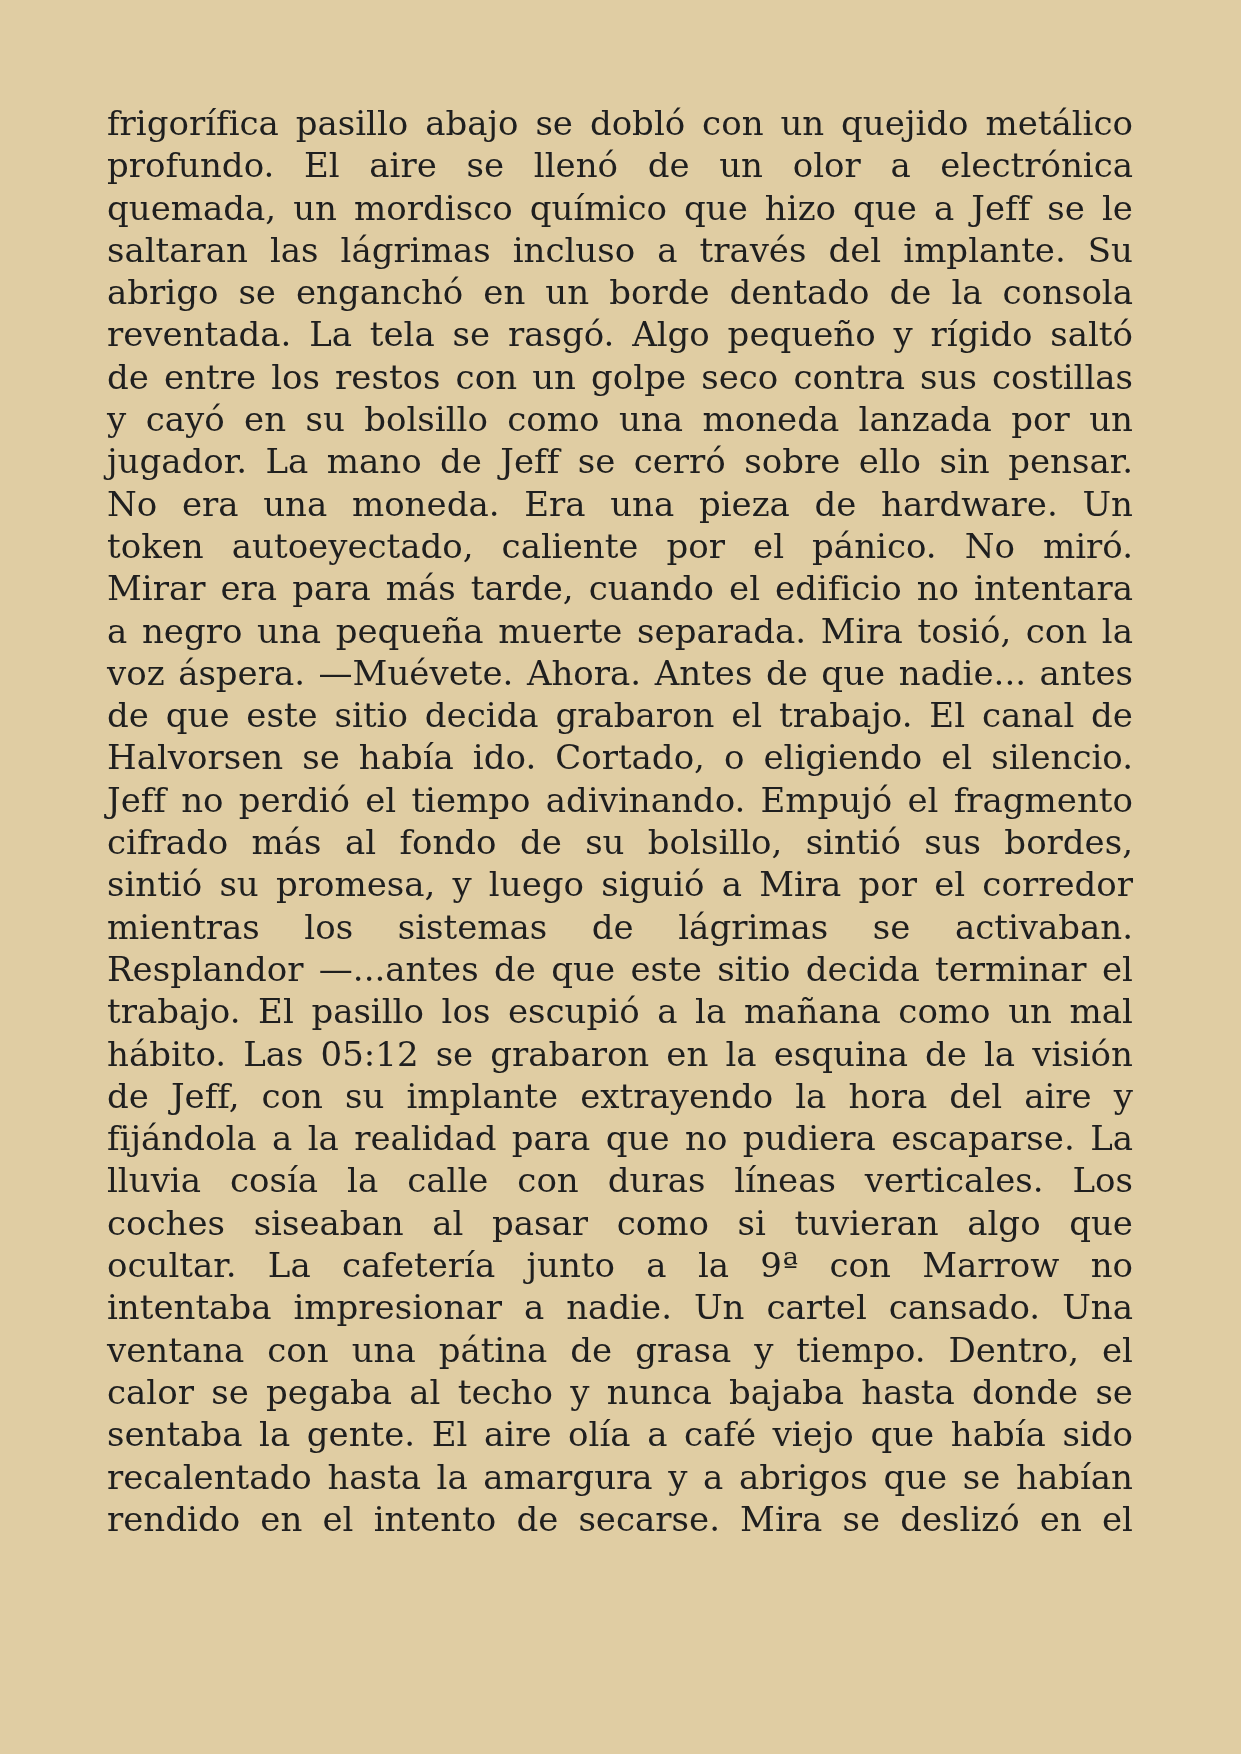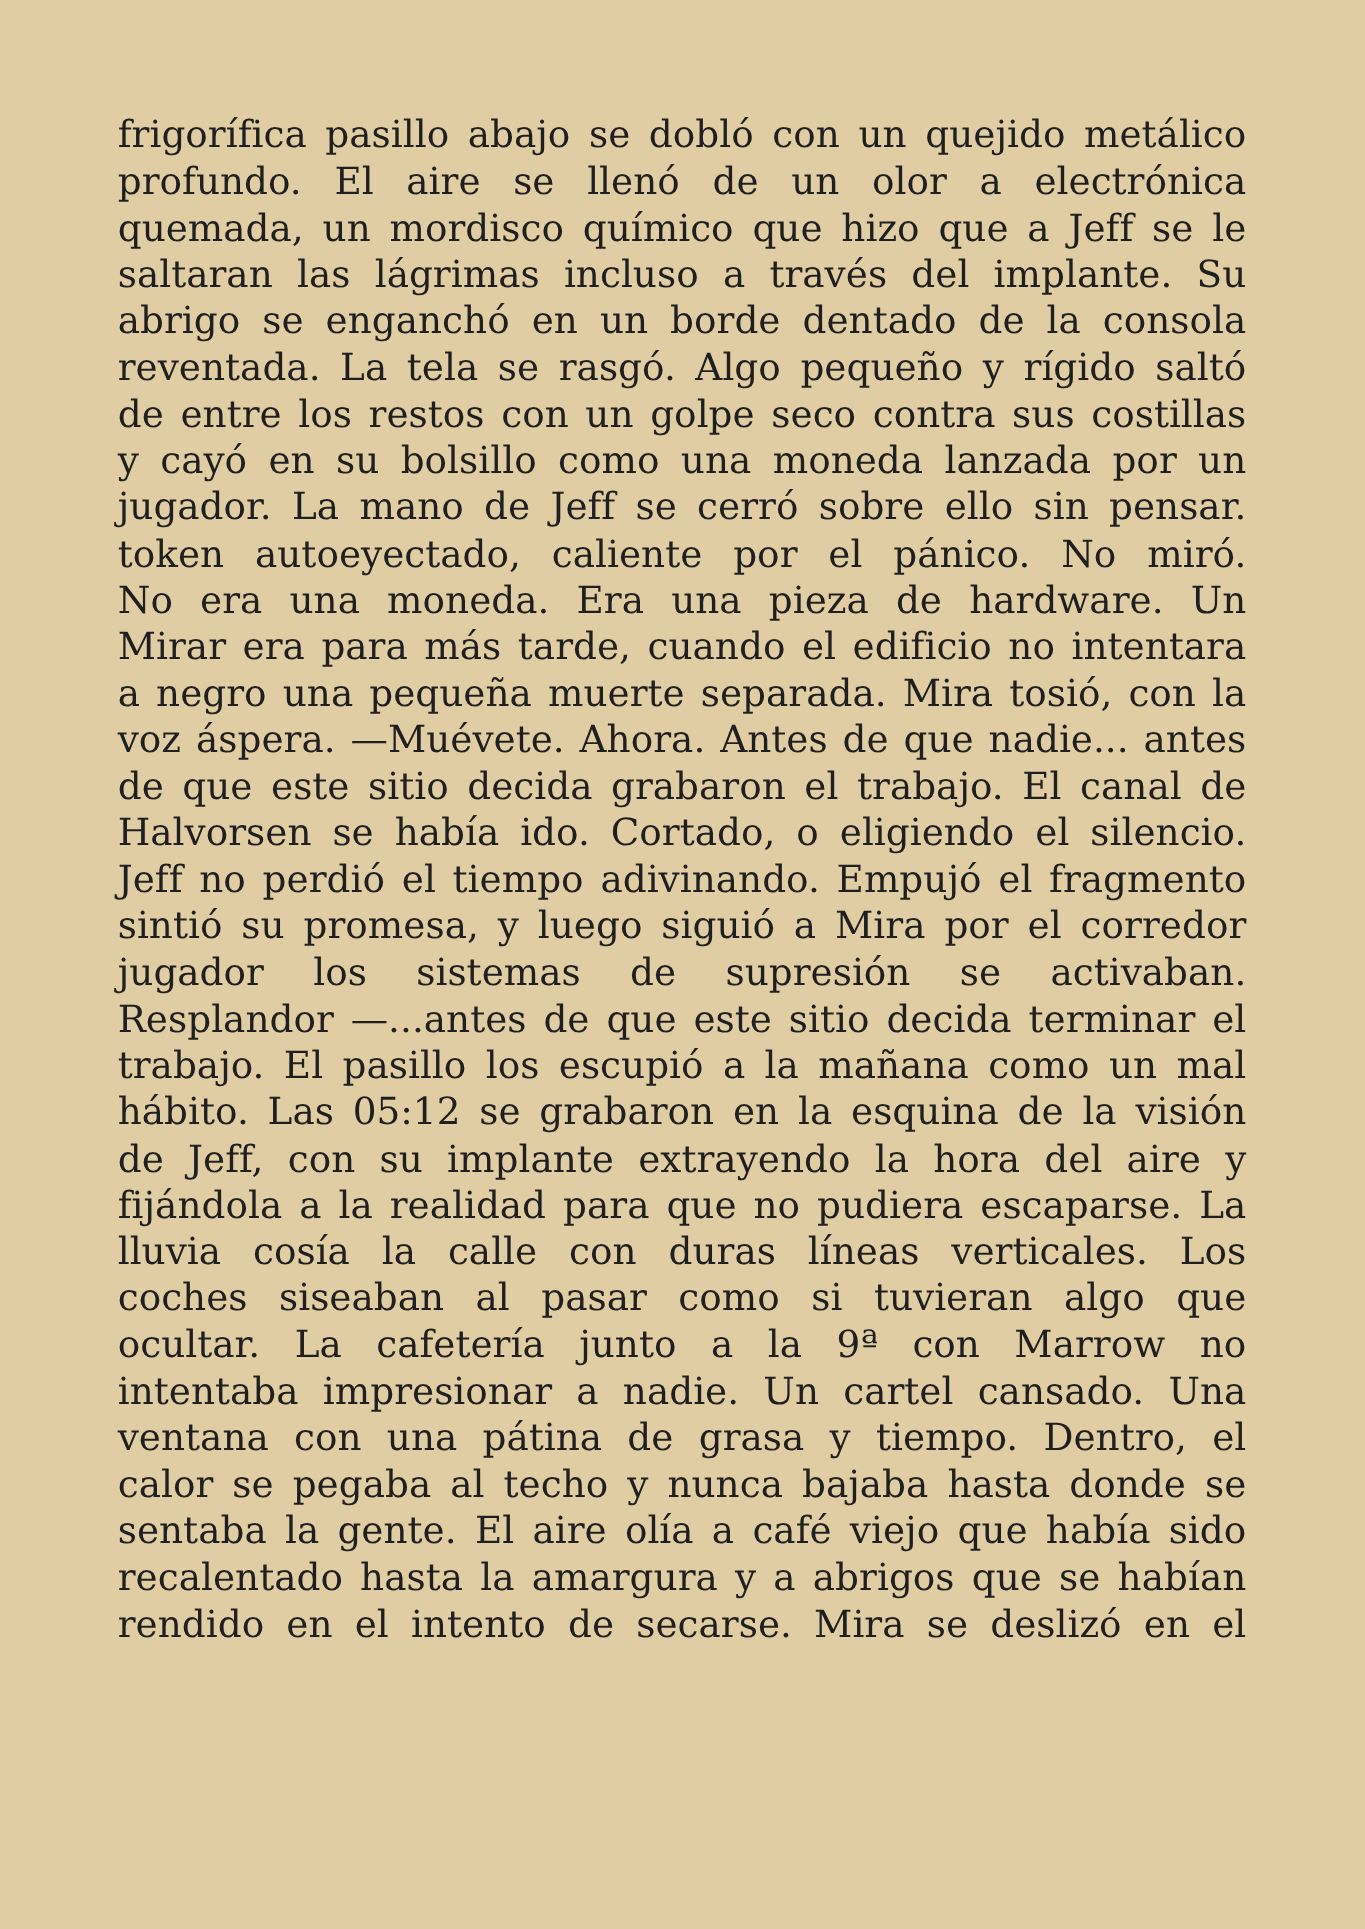--- a/index.html
+++ b/index.html
@@ -41,30 +41,31 @@
   <div class="text-block" style="color: rgb(31, 31, 31);">
       <div class="line">frigorífica pasillo abajo se dobló con un quejido metálico</div>
       <div class="line">profundo. El aire se llenó de un olor a electrónica</div>
       <div class="line">quemada, un mordisco químico que hizo que a Jeff se le</div>
       <div class="line">saltaran las lágrimas incluso a través del implante. Su</div>
       <div class="line">abrigo se enganchó en un borde dentado de la consola</div>
       <div class="line">reventada. La tela se rasgó. Algo pequeño y rígido saltó</div>
       <div class="line">de entre los restos con un golpe seco contra sus costillas</div>
       <div class="line">y cayó en su bolsillo como una moneda lanzada por un</div>
       <div class="line">jugador. La mano de Jeff se cerró sobre ello sin pensar.</div>
+      <div class="line">No era una moneda. Era una pieza de hardware. Un</div>
       <div class="line">token autoeyectado, caliente por el pánico. No miró.</div>
-      <div class="line">No era una moneda. Era una pieza de hardware. Un</div>
       <div class="line">Mirar era para más tarde, cuando el edificio no intentara</div>
       <div class="line">a negro una pequeña muerte separada. Mira tosió, con la</div>
       <div class="line">voz áspera. —Muévete. Ahora. Antes de que nadie... antes</div>
       <div class="line">de que este sitio decida grabaron el trabajo. El canal de</div>
       <div class="line">Halvorsen se había ido. Cortado, o eligiendo el silencio.</div>
       <div class="line">Jeff no perdió el tiempo adivinando. Empujó el fragmento</div>
+      <div class="line">cifrado más al fondo de su bolsillo, sintió sus bordes,</div>
       <div class="line">sintió su promesa, y luego siguió a Mira por el corredor</div>
-      <div class="line">jugador los sistemas de supresión se activaban.</div>
+      <div class="line">mientras los sistemas de lágrimas se activaban.</div>
       <div class="line">Resplandor —...antes de que este sitio decida terminar el</div>
       <div class="line">trabajo. El pasillo los escupió a la mañana como un mal</div>
       <div class="line">hábito. Las 05:12 se grabaron en la esquina de la visión</div>
       <div class="line">de Jeff, con su implante extrayendo la hora del aire y</div>
       <div class="line">fijándola a la realidad para que no pudiera escaparse. La</div>
       <div class="line">lluvia cosía la calle con duras líneas verticales. Los</div>
       <div class="line">coches siseaban al pasar como si tuvieran algo que</div>
       <div class="line">ocultar. La cafetería junto a la 9ª con Marrow no</div>
       <div class="line">intentaba impresionar a nadie. Un cartel cansado. Una</div>
       <div class="line">ventana con una pátina de grasa y tiempo. Dentro, el</div>

